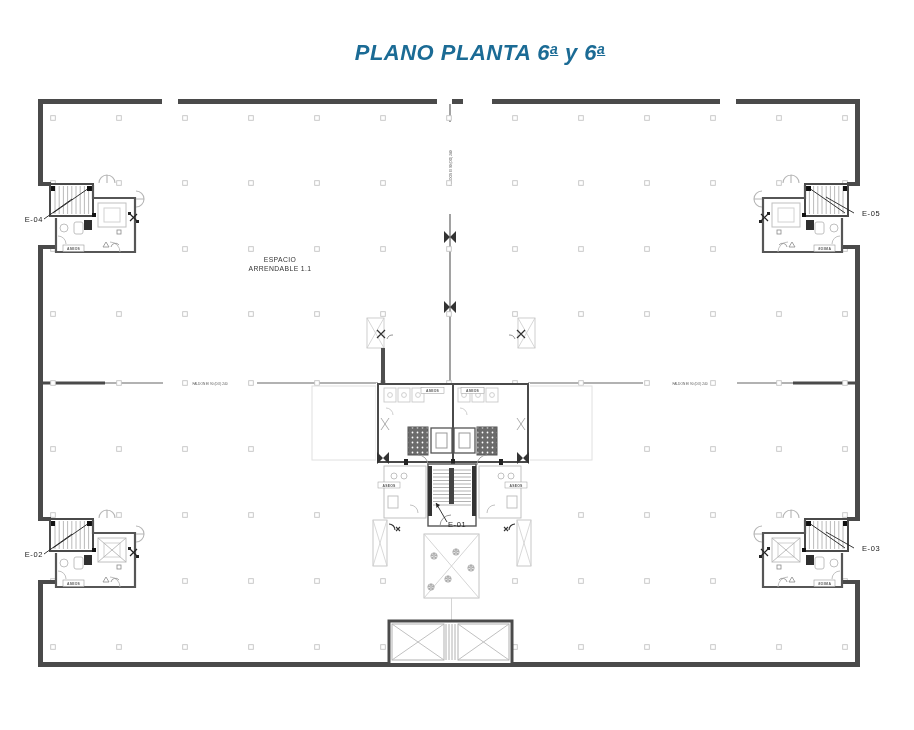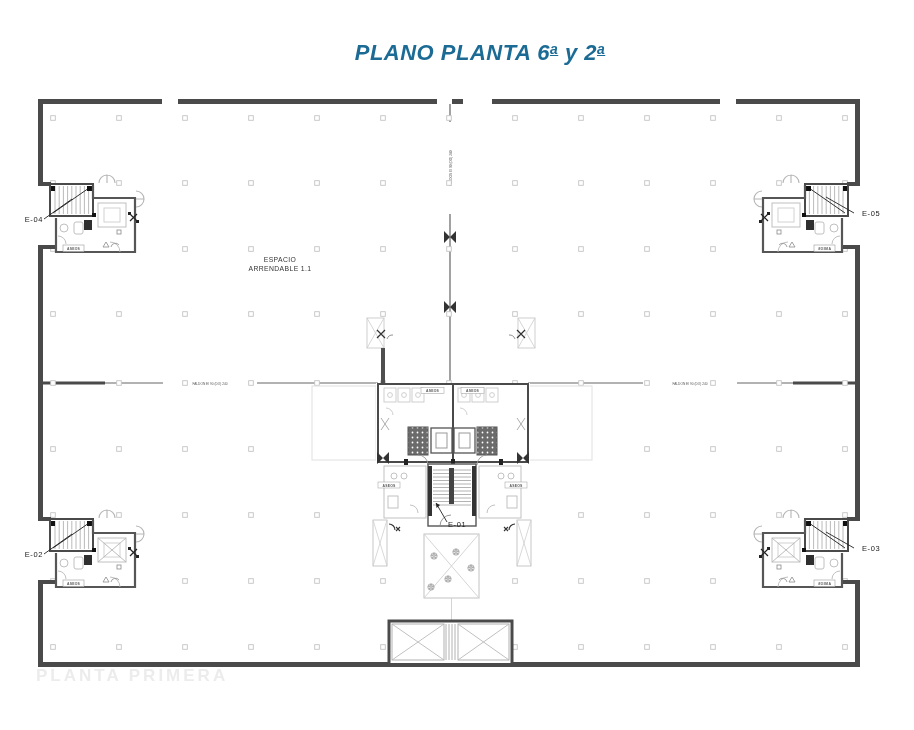--- a/index.html
+++ b/index.html
@@ -17,21 +17,21 @@
   .lbl{fill:#1a1a1a;font-size:7.5px;letter-spacing:.6px;}
   .tiny{fill:#555;font-size:3.2px;}
   .aseos{fill:#555;font-size:3.4px;font-weight:700;letter-spacing:.2px;}
   .space{fill:#333;font-size:6.8px;letter-spacing:.4px;}
 </style>
 </head>
 <body>
 
 <div class="page">
 
-  <div class="title" style="color: rgb(27, 107, 149);"><span>PLANO PLANTA 6</span><span class="ord">a</span><span> y 2</span><span class="ord">a</span></div>
+  <div class="title" style="color: rgb(27, 107, 149);"><span>PLANO PLANTA 6</span><span class="ord">a</span><span> y 6</span><span class="ord">a</span></div>
 
   <svg width="914" height="730" viewBox="0 0 914 730">
     <defs>
       <pattern id="dotpat" width="5" height="5" patternUnits="userSpaceOnUse">
         <rect width="5" height="5" fill="#6b6b6b"></rect>
         <circle cx="2.5" cy="2.5" r="0.9" fill="#fff"></circle>
       </pattern>
 
       <g id="plant">
         <circle r="3.2" fill="none" stroke="#9a9a9a" stroke-width="0.7"></circle>
@@ -441,14 +441,13 @@
 
       <line x1="436" y1="503" x2="447" y2="522" stroke="#222" stroke-width="0.9"></line>
       <path d="M436,503 l0.5,5 l3.5,-3 z" fill="#222"></path>
       <text class="lbl" x="448" y="527">E-01</text>
 
       <text class="space" x="280" y="262" text-anchor="middle">ESPACIO</text>
       <text class="space" x="280" y="271" text-anchor="middle">ARRENDABLE 1.1</text>
     </g>
   </svg>
 
-  <div class="floor-label" style="color: rgb(236, 236, 236);">PLANTA PRIMERA</div>
 </div>
 
 </body></html>

